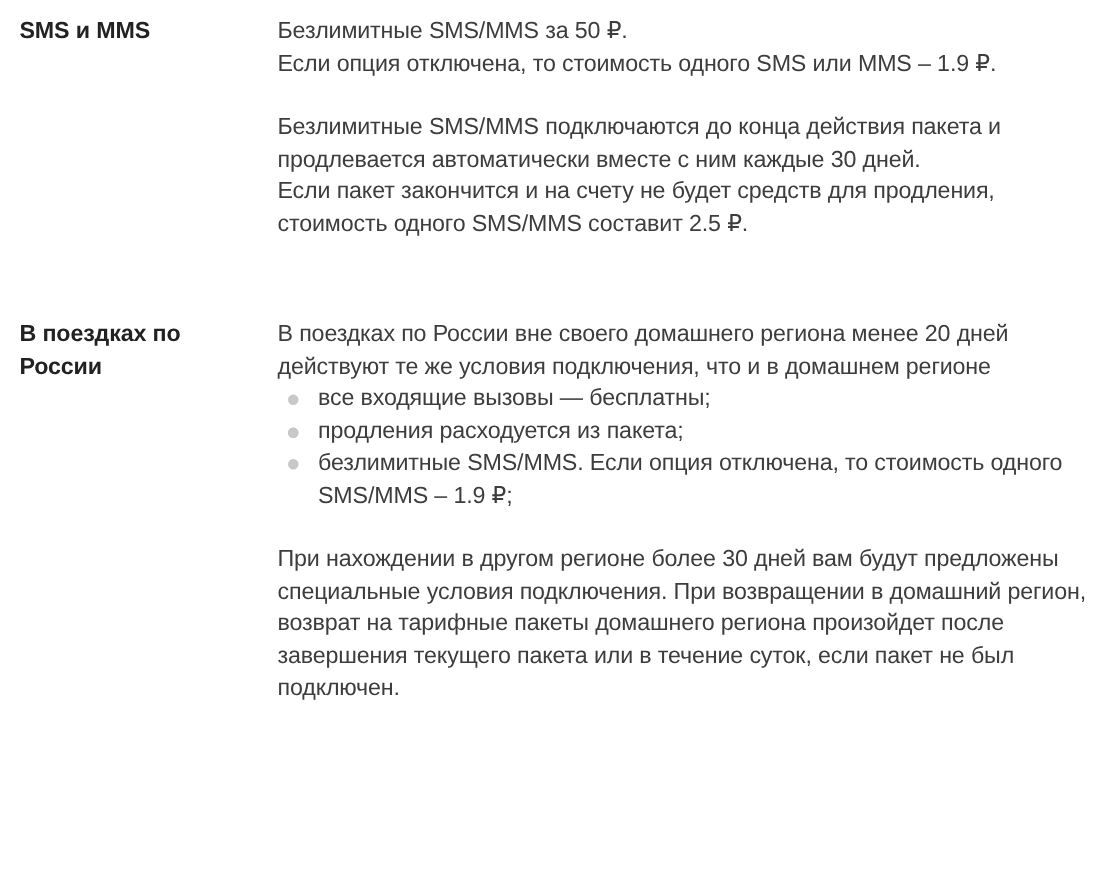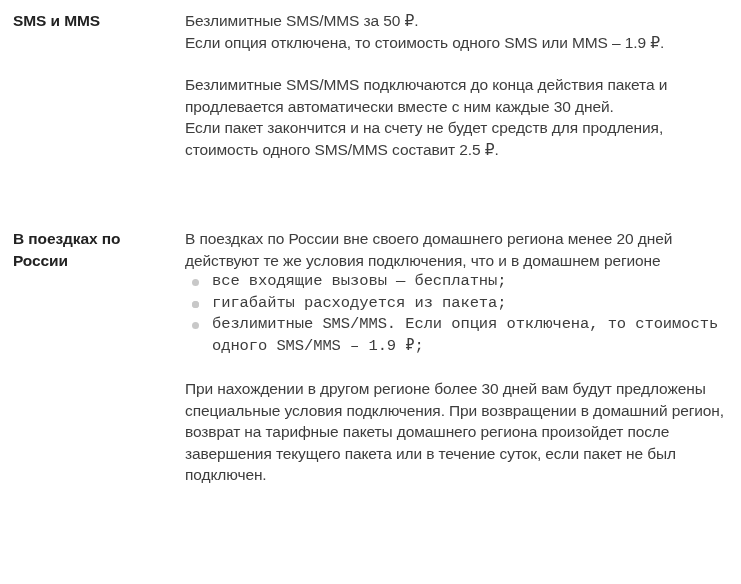--- a/index.html
+++ b/index.html
@@ -38,33 +38,32 @@
     line-height: 21.5px;
     padding-right: 10px;
   }
   .row-content {
     max-width: 556px;
   }
   .para {
     margin: 0 0 21px 0;
   }
   .para:last-child {
-    margin-bottom: 16px;
+    margin-bottom: 0;
   }
   .lines {
     white-space: pre-line;
   }
   .intro {
     margin: 0;
   }
   ul.bullets {
     list-style: none;
     margin: 0;
     padding: 0;
-    font-family: Liberation Mono, monospace;
   }
   ul.bullets li {
     position: relative;
     padding-left: 27px;
   }
   ul.bullets li .bullet-dot {
     position: absolute;
     left: 7px;
     top: 8px;
     width: 7px;
@@ -98,21 +97,21 @@
       <ul class="bullets">
         <li>
           <span class="bullet-dot"></span>
           <span>все входящие вызовы — бесплатны;</span>
         </li>
         <li>
           <span class="bullet-dot"></span>
         </li>
         <li>
           <span class="bullet-dot"></span>
-          <span>гигабайты расходуется из пакета;</span>
+          <span>продления расходуется из пакета;</span>
         </li>
         <li>
           <span class="bullet-dot"></span>
           <span>безлимитные SMS/MMS. Если опция отключена, то стоимость одного SMS/MMS – 1.9 ₽;</span>
         </li>
       </ul>
       <p class="outro">При нахождении в другом регионе более 30 дней вам будут предложены специальные условия подключения. При возвращении в домашний регион, возврат на тарифные пакеты домашнего региона произойдет после завершения текущего пакета или в течение суток, если пакет не был подключен.</p>
     </div>
   </section>
 

